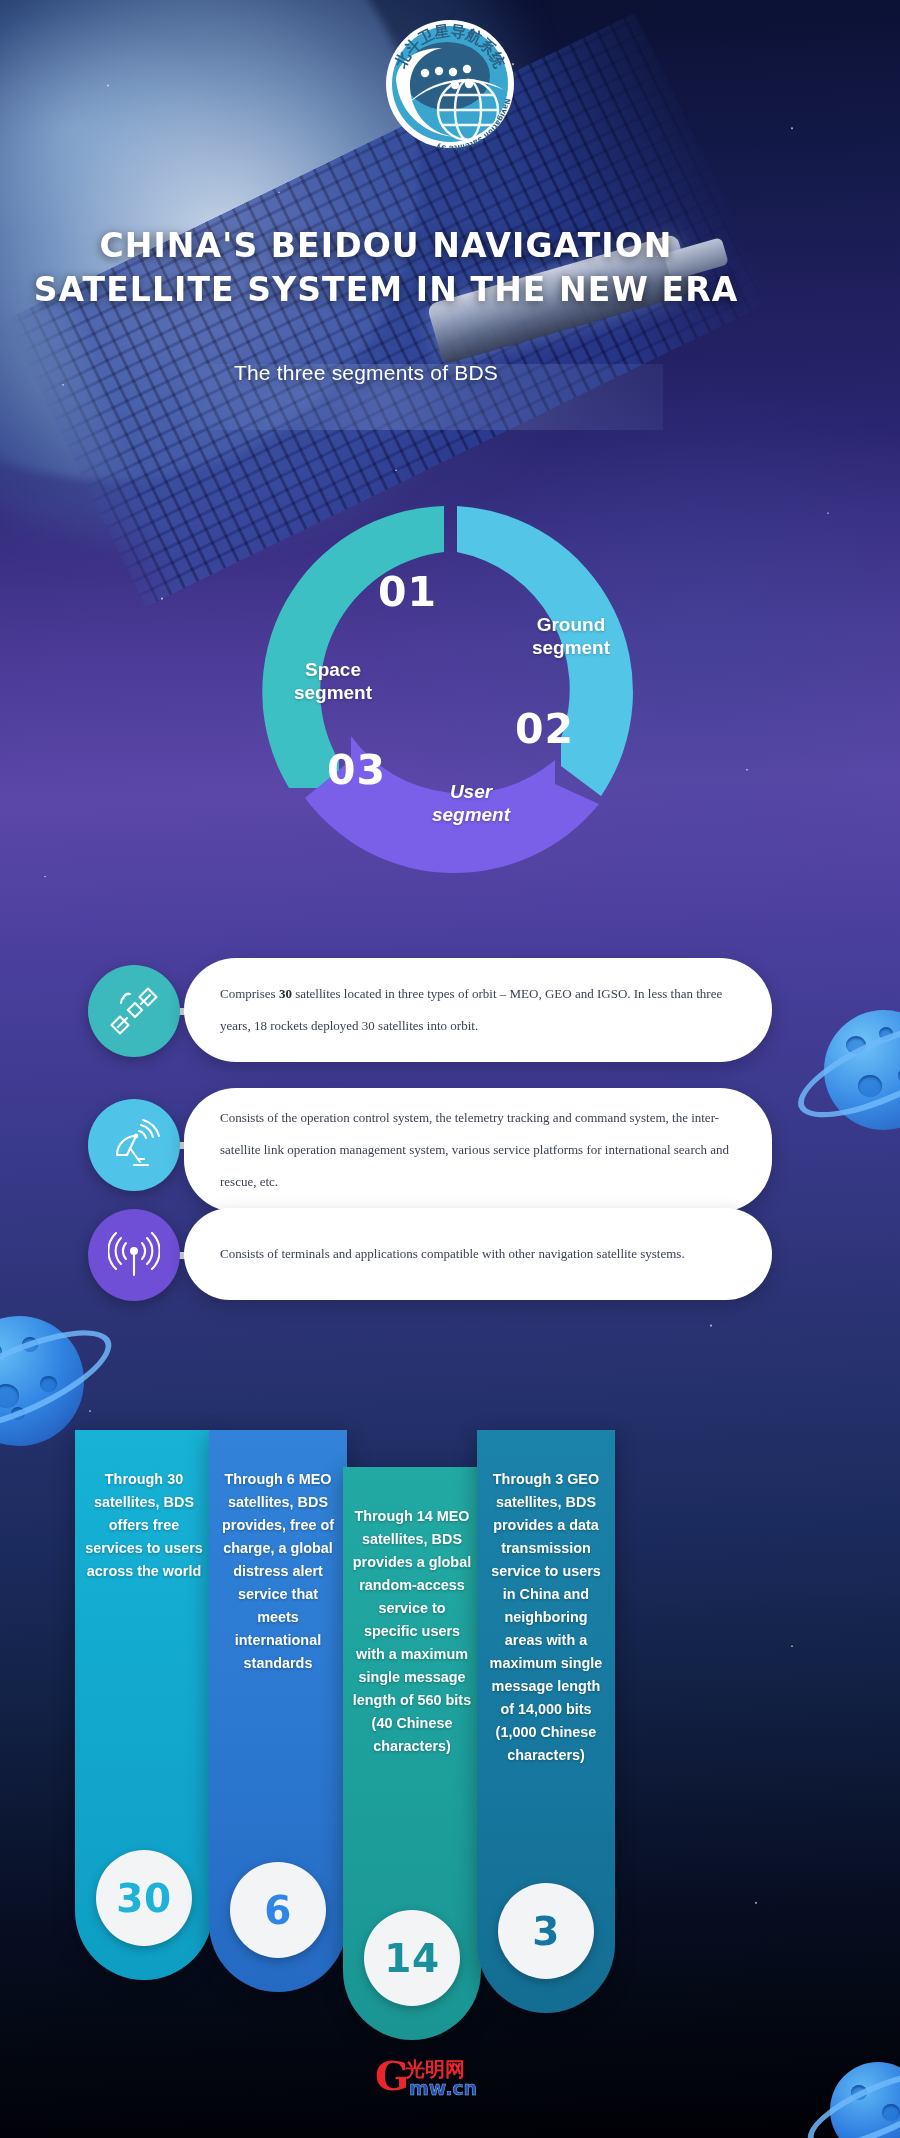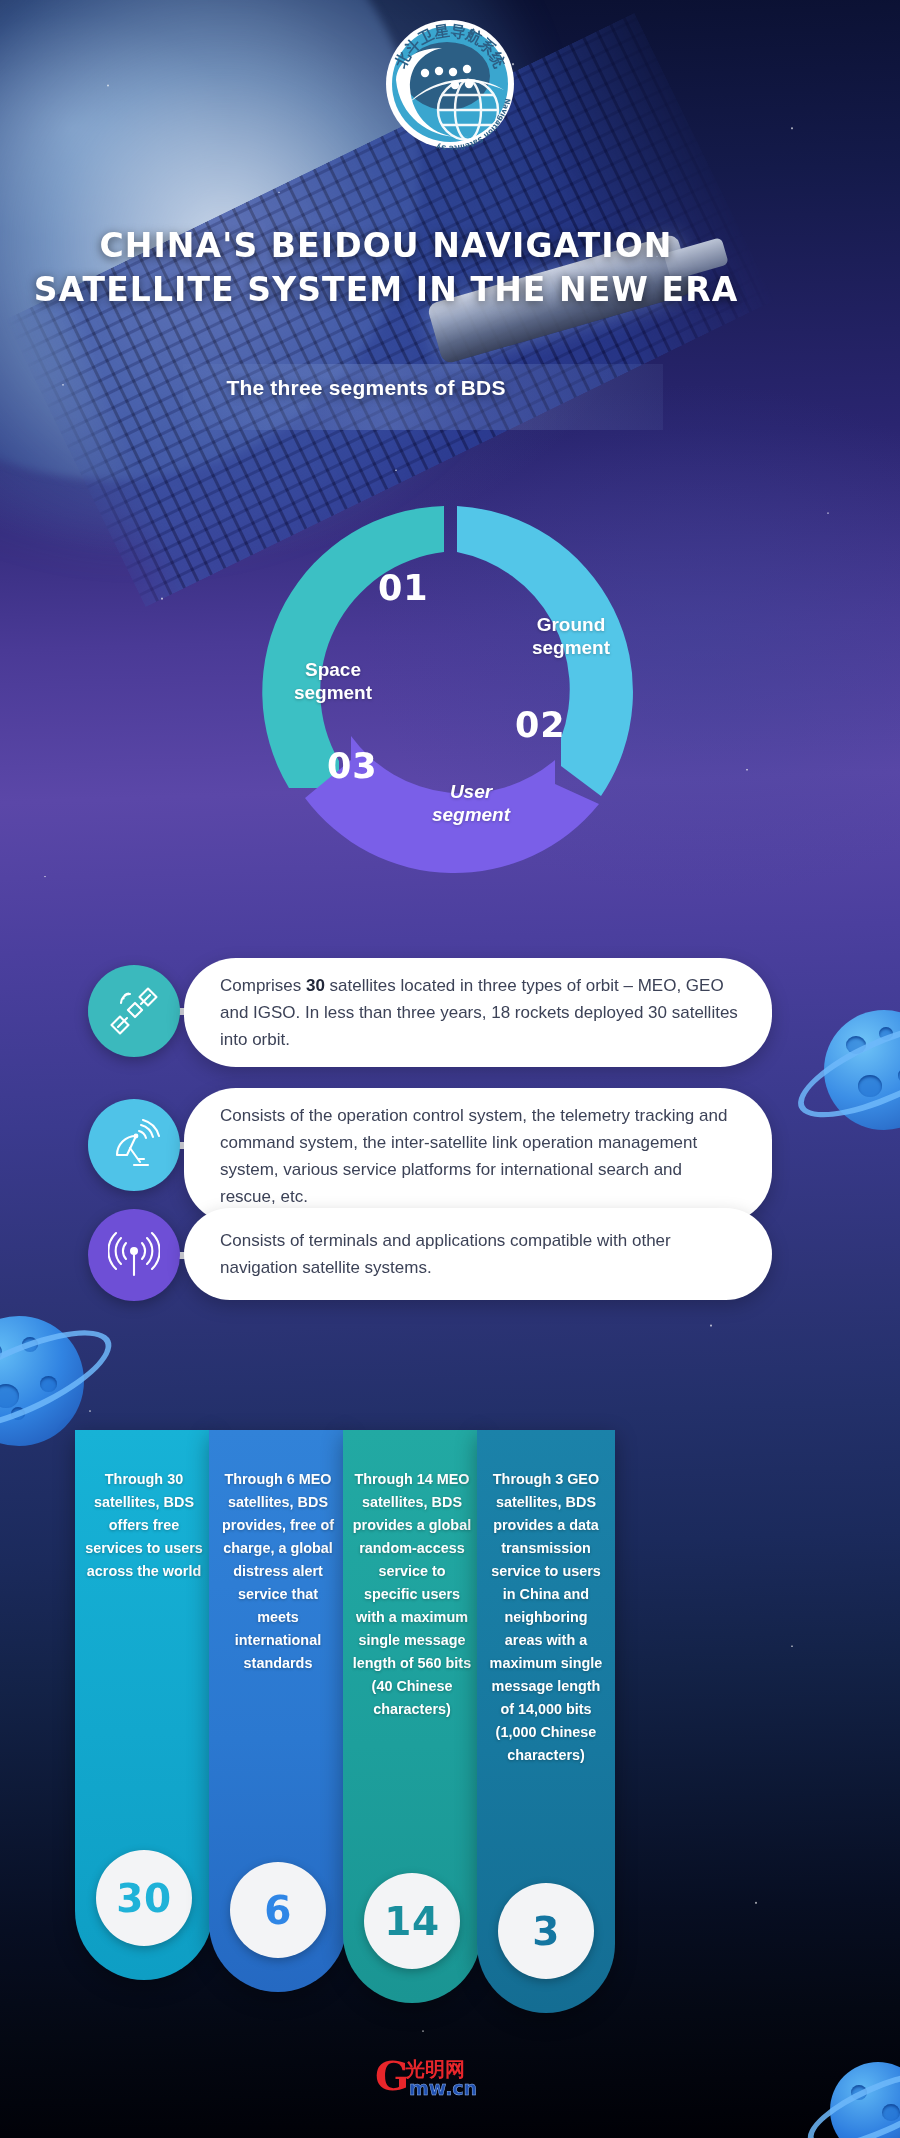--- a/index.html
+++ b/index.html
@@ -143,36 +143,36 @@
     text-shadow: 0 2px 10px rgba(0,0,0,.55);
     text-transform: uppercase;
   }
   .title .l2 { display: block; }
 
   .subtitle-band {
     position: absolute; left: 183px; top: 364px; width: 480px; height: 66px;
     background: linear-gradient(90deg, rgba(118,146,205,0.05), rgba(142,165,215,0.30) 42%, rgba(120,148,205,0.10));
   }
   .subtitle {
-    position: absolute; left: 0; top: 376px; width: 732px;
+    position: absolute; left: 0; top: 361px; width: 732px;
     text-align: center; color: #ffffff;
-    font-size: 21px; font-weight: 700; letter-spacing: .2px;
+    font-size: 21px; font-weight: 400; letter-spacing: .2px;
     text-shadow: 0 2px 8px rgba(0,0,0,.5);
   }
 
   
   .donut-wrap { position: absolute; left: 243px; top: 498px; width: 414px; height: 390px; }
   .donut-wrap svg { display: block; overflow: visible; }
   .donut-label {
     position: absolute; color: #fff; font-weight: 700; text-align: center;
     font-size: 19px; line-height: 23px; text-shadow: 0 1px 3px rgba(0,0,0,.25);
   }
   .donut-num {
     position: absolute; color: #fff; font-weight: 700;
-    font-size: 35px; letter-spacing: 1px;
+    font-size: 41px; letter-spacing: 1px;
     font-family: "DejaVu Sans", sans-serif;
   }
   .lbl-space  { left: 20px;  top: 160px; width: 140px; }
   .lbl-ground { left: 258px; top: 115px; width: 140px; }
   .lbl-user   { left: 158px; top: 282px; width: 140px; font-style: italic; }
   .num-01 { left: 135px; top: 70px; }
   .num-02 { left: 272px; top: 207px; }
   .num-03 { left: 84px;  top: 248px; }
 
   
@@ -189,22 +189,22 @@
     box-shadow: 0 4px 14px rgba(0,0,0,.28);
   }
   .card .bubble {
     position: absolute; left: 184px; top: 0; width: 588px;
     min-height: 104px; background: #ffffff; border-radius: 52px;
     display: flex; align-items: center;
     padding: 14px 34px 14px 36px;
     box-shadow: 0 6px 18px rgba(0,0,0,.22);
   }
   .card .bubble p {
-    color: #3c4257; font-size: 17px; line-height: 27px;
-    font-family: Liberation Sans, sans-serif;
+    color: #3c4257; font-size: 13px; line-height: 32px;
+    font-family: Liberation Serif, serif;
   }
   .card .bubble b { color: #22283a; font-weight: 700; }
   .card-2 { height: 88px; }
   .card-2 .bubble { min-height: 112px; }
   .card-2 .icon-circle { top: 11px; }
   .card-2 .connector { top: 54px; }
   .card-3 .bubble { min-height: 92px; top: 6px; }
 
   
   .columns { position: absolute; left: 0; top: 1430px; width: 900px; height: 580px; }
@@ -227,21 +227,21 @@
     display: flex; align-items: center; justify-content: center;
     box-shadow: 0 3px 10px rgba(0,0,0,.25);
   }
   .col .circle span {
     font-family: "DejaVu Sans", sans-serif;
     font-weight: 700; font-size: 39px; letter-spacing: .5px;
   }
 
   .col-1 { left: 75px; }  .col-1 .bar { height: 550px; background: linear-gradient(180deg,#17b2d6 0%, #12a7cd 55%, #0e9ec4 100%); }
   .col-2 { left: 209px; } .col-2 .bar { height: 562px; background: linear-gradient(180deg,#3182d8 0%, #2b78d0 55%, #2569c2 100%); }
-  .col-3 { left: 343px; } .col-3 .bar { height: 573px; background: linear-gradient(180deg,#22a9a3 0%, #1d9f9c 55%, #1a9593 100%); }
+  .col-3 { left: 343px; margin-top: 37px; } .col-3 .bar { height: 573px; background: linear-gradient(180deg,#22a9a3 0%, #1d9f9c 55%, #1a9593 100%); }
   .col-4 { left: 477px; } .col-4 .bar { height: 583px; background: linear-gradient(180deg,#1b82a9 0%, #17789f 55%, #146d93 100%); }
   .col-1 .circle span { color: #1fb2d8; }
   .col-2 .circle span { color: #2f86e6; }
   .col-3 .circle span { color: #1a8f9e; }
   .col-4 .circle span { color: #1476a1; }
 
   
   .footer { position: absolute; left: 0; top: 2054px; width: 900px; text-align: center; }
   .gmw { display: inline-flex; align-items: flex-end; }
 </style>

